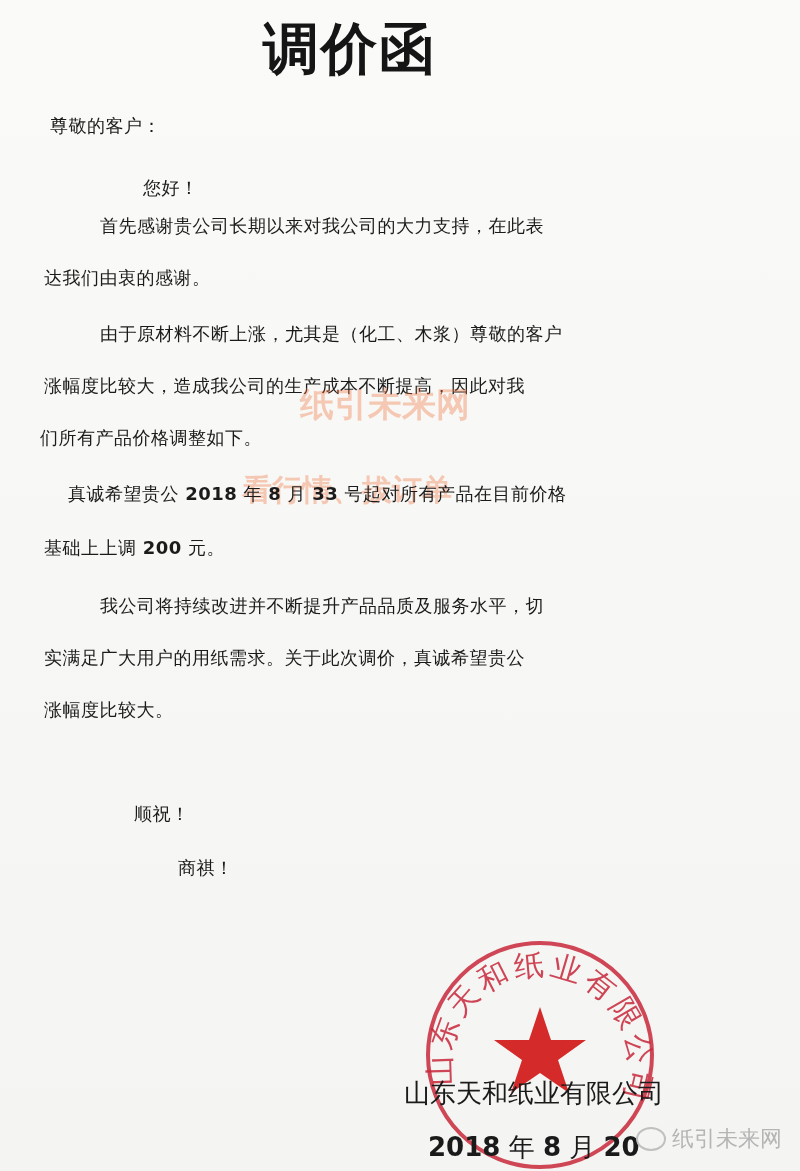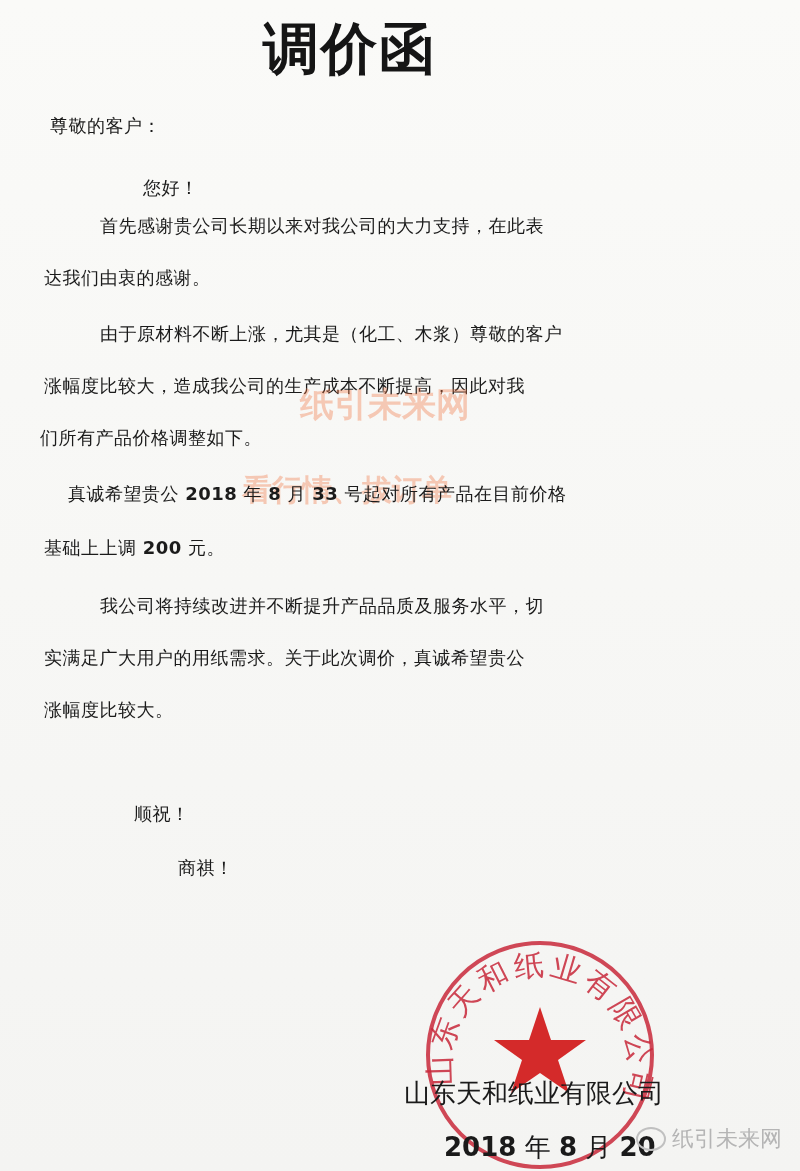--- a/index.html
+++ b/index.html
@@ -61,21 +61,21 @@
       <path id="sealArc" d="M 40 160 A 90 90 0 1 1 210 160"></path>
     </defs>
     <circle cx="125" cy="120" r="112" fill="none" stroke="#c8283a" stroke-width="4" opacity="0.85"></circle>
     <text font-size="30" fill="#c8283a" opacity="0.85" font-family="DejaVu Sans, sans-serif" letter-spacing="4">
       <textPath href="#sealArc" startOffset="3%">山东天和纸业有限公司</textPath>
     </text>
     <polygon points="125,72 136,105 171,105 143,125 154,158 125,138 96,158 107,125 79,105 114,105" fill="#d42a2a"></polygon>
   </svg>
 
   <div class="sign" style="left:404px;top:1076px;">山东天和纸业有限公司</div>
-  <div class="sign" style="left:444px;top:1130px;text-align:right;">
+  <div class="sign" style="left:428px;top:1130px;text-align:right;">
     <span class="num">2018</span><span> 年 </span><span class="num">8</span><span> 月 </span><span class="num">20</span>
   </div>
 
   <div class="corner-wm">
     <span class="wx"></span>
     <span>纸引未来网</span>
   </div>
 </div>
 
 </body></html>

